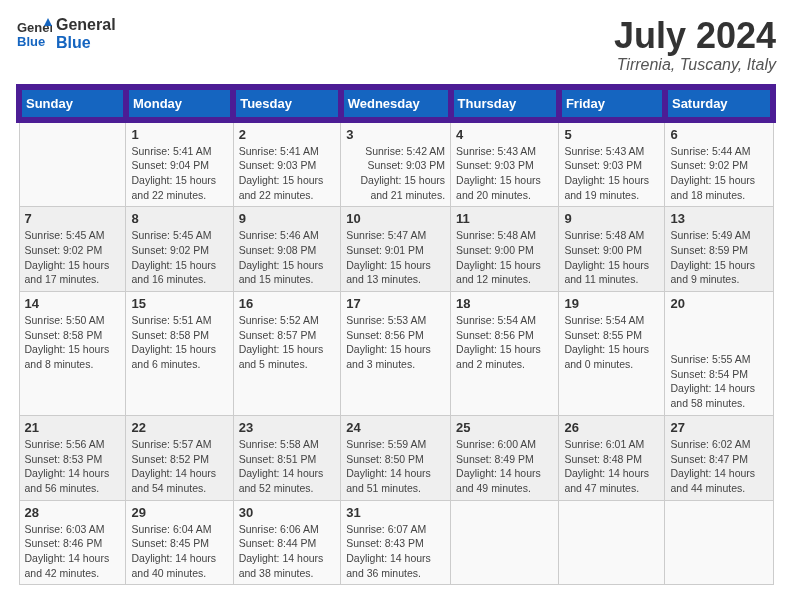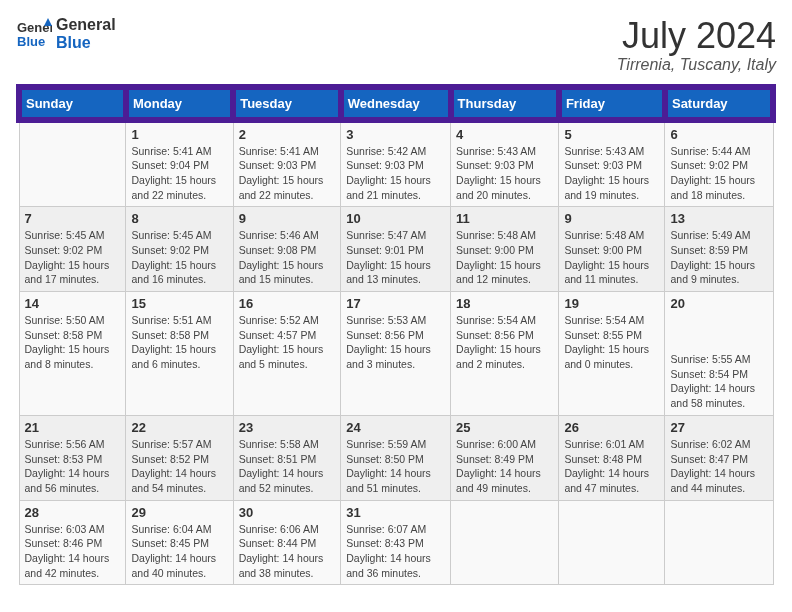--- a/index.html
+++ b/index.html
@@ -19,21 +19,21 @@
     .logo {
       display: flex;
       align-items: center;
       gap: 4px;
     }
     .title-area {
       text-align: right;
     }
     .month-title {
       font-size: 36px;
-      font-weight: normal;
+      font-weight: bold;
       color: #333;
       line-height: 1.1;
     }
     .location-title {
       font-size: 16px;
       color: #555;
       font-style: italic;
     }
     table {
       width: 100%;
@@ -121,21 +121,21 @@
         </td>
         <td>
           <span class="day-number">2</span>
           <div class="day-detail" style="white-space: pre-line;">Sunrise: 5:41 AM
 Sunset: 9:03 PM
 Daylight: 15 hours
 and 22 minutes.</div>
         </td>
         <td>
           <span class="day-number">3</span>
-          <div class="day-detail" style="white-space: pre-line;">Sunrise: 5:42 AM
+          <div class="day-detail" style="white-space: pre-line; text-align: right;">Sunrise: 5:42 AM
 Sunset: 9:03 PM
 Daylight: 15 hours
 and 21 minutes.</div>
         </td>
         <td>
           <span class="day-number">4</span>
           <div class="day-detail" style="white-space: pre-line;">Sunrise: 5:43 AM
 Sunset: 9:03 PM
 Daylight: 15 hours
 and 20 minutes.</div>
@@ -217,21 +217,21 @@
         <td>
           <span class="day-number">15</span>
           <div class="day-detail" style="white-space: pre-line;">Sunrise: 5:51 AM
 Sunset: 8:58 PM
 Daylight: 15 hours
 and 6 minutes.</div>
         </td>
         <td>
           <span class="day-number">16</span>
           <div class="day-detail" style="white-space: pre-line;">Sunrise: 5:52 AM
-Sunset: 4:57 PM
+Sunset: 8:57 PM
 Daylight: 15 hours
 and 5 minutes.</div>
         </td>
         <td>
           <span class="day-number">17</span>
           <div class="day-detail" style="white-space: pre-line;">Sunrise: 5:53 AM
 Sunset: 8:56 PM
 Daylight: 15 hours
 and 3 minutes.</div>
         </td>

